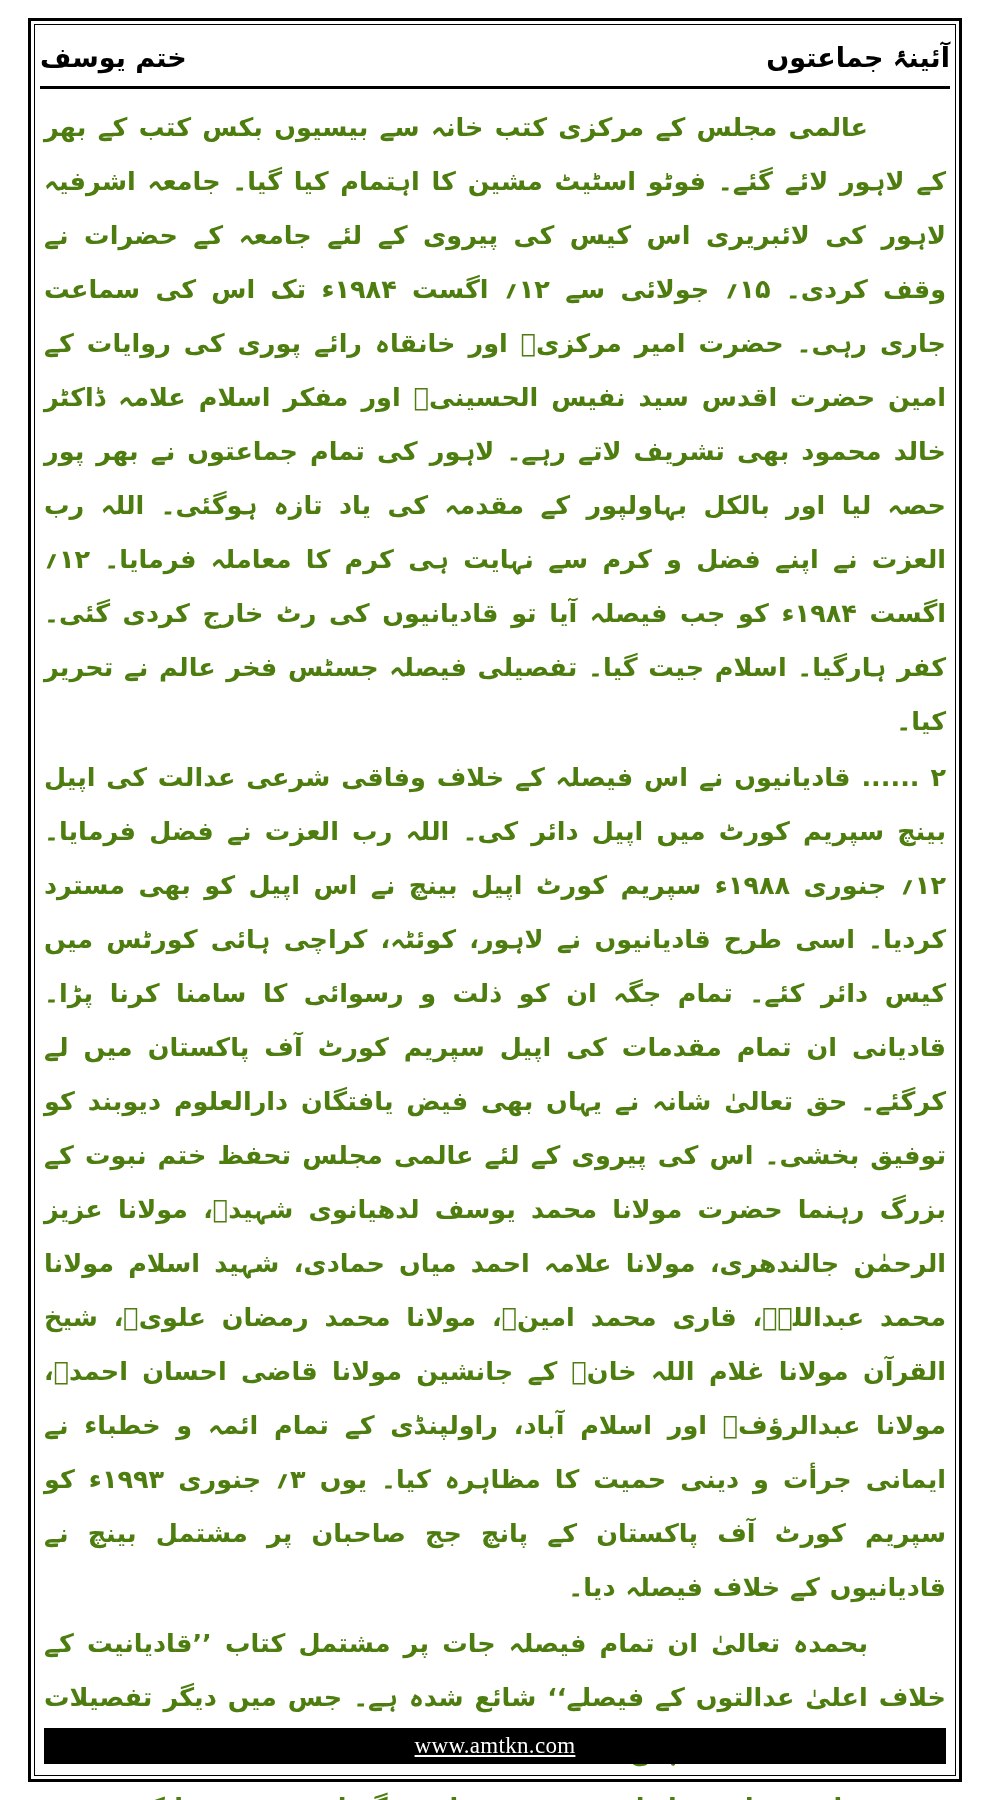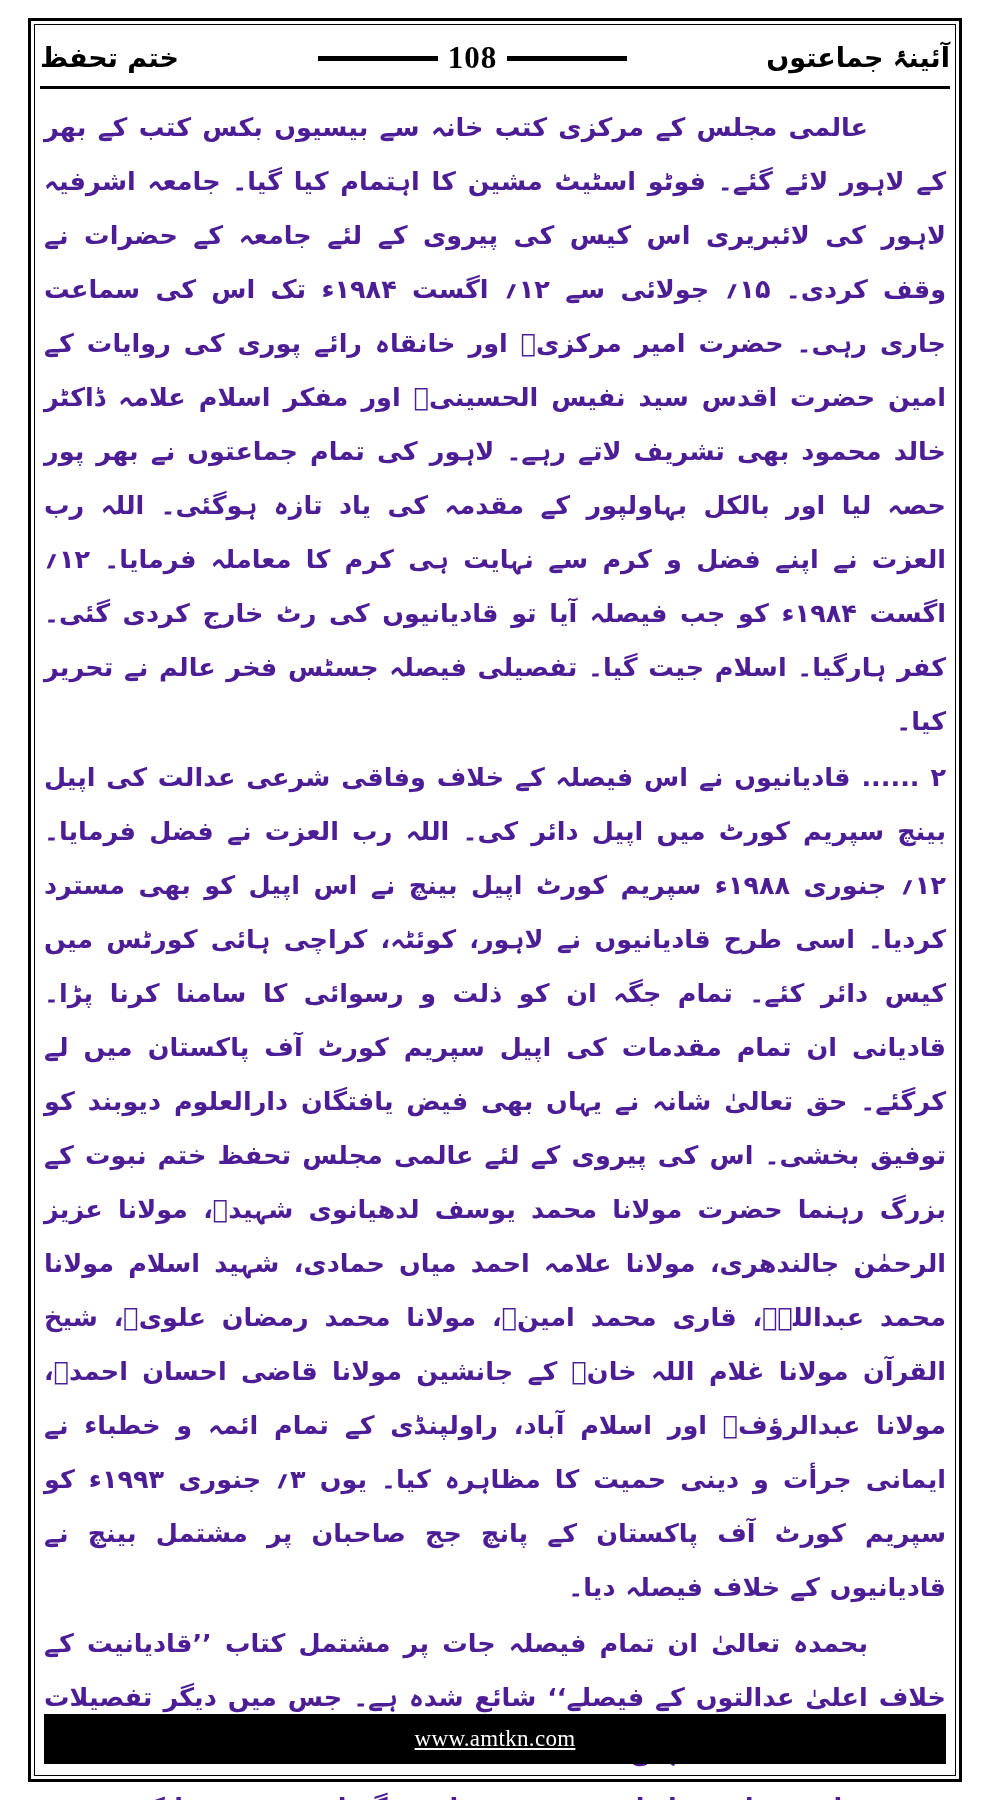--- a/index.html
+++ b/index.html
@@ -95,42 +95,42 @@
     top: 100px;
     bottom: 112px;
     direction: rtl;
     text-align: justify;
     text-justify: inter-word;
   }
   .para {
     font-family: "DejaVu Sans", sans-serif;
     font-size: 25.5px;
     line-height: 54px;
-    color: #4c1d95;
+    color: #4d7c0f;
     margin: 0 0 2px 0;
     text-align: justify;
     direction: rtl;
     font-weight: 600;
     word-spacing: 1px;
   }
   .para.indent {
     text-indent: 78px;
   }
   .para .num {
     font-family: "DejaVu Sans", sans-serif;
     font-weight: 700;
   }
 
   
   .footer {
     position: absolute;
     left: 44px;
     right: 44px;
     bottom: 36px;
-    height: 50px;
+    height: 36px;
     background: #000;
     display: flex;
     align-items: center;
     justify-content: space-around;
     direction: ltr;
     padding: 0 20px;
     box-sizing: border-box;
   }
   .footer-link {
     color: #ffffff;
@@ -143,26 +143,21 @@
 </head>
 <body>
 
 <div class="page">
 
   <div class="frame-outer"></div>
   <div class="frame-inner"></div>
 
   <div class="header">
     <div class="header-side">آئینۂ جماعتوں</div>
-    <div class="header-center">
-      <div class="rule"></div>
-      <div class="page-number">108</div>
-      <div class="rule"></div>
-    </div>
-    <div class="header-side">ختم تحفظ</div>
+    <div class="header-side">ختم یوسف</div>
   </div>
   <div class="header-divider"></div>
 
   <div class="body-area">
 
     <p class="para indent">عالمی مجلس کے مرکزی کتب خانہ سے بیسیوں بکس کتب کے بھر کے لاہور لائے گئے۔ فوٹو اسٹیٹ مشین کا اہتمام کیا گیا۔ جامعہ اشرفیہ لاہور کی لائبریری اس کیس کی پیروی کے لئے جامعہ کے حضرات نے وقف کردی۔ ۱۵؍ جولائی سے ۱۲؍ اگست ۱۹۸۴ء تک اس کی سماعت جاری رہی۔ حضرت امیر مرکزیؒ اور خانقاہ رائے پوری کی روایات کے امین حضرت اقدس سید نفیس الحسینیؒ اور مفکر اسلام علامہ ڈاکٹر خالد محمود بھی تشریف لاتے رہے۔ لاہور کی تمام جماعتوں نے بھر پور حصہ لیا اور بالکل بہاولپور کے مقدمہ کی یاد تازہ ہوگئی۔ اللہ رب العزت نے اپنے فضل و کرم سے نہایت ہی کرم کا معاملہ فرمایا۔ ۱۲؍ اگست ۱۹۸۴ء کو جب فیصلہ آیا تو قادیانیوں کی رٹ خارج کردی گئی۔ کفر ہارگیا۔ اسلام جیت گیا۔ تفصیلی فیصلہ جسٹس فخر عالم نے تحریر کیا۔</p>
 
     <p class="para">
       <span class="num">۲ ......</span>
       <span>قادیانیوں نے اس فیصلہ کے خلاف وفاقی شرعی عدالت کی اپیل بینچ سپریم کورٹ میں اپیل دائر کی۔ اللہ رب العزت نے فضل فرمایا۔ ۱۲؍ جنوری ۱۹۸۸ء سپریم کورٹ اپیل بینچ نے اس اپیل کو بھی مسترد کردیا۔ اسی طرح قادیانیوں نے لاہور، کوئٹہ، کراچی ہائی کورٹس میں کیس دائر کئے۔ تمام جگہ ان کو ذلت و رسوائی کا سامنا کرنا پڑا۔ قادیانی ان تمام مقدمات کی اپیل سپریم کورٹ آف پاکستان میں لے کرگئے۔ حق تعالیٰ شانہ نے یہاں بھی فیض یافتگان دارالعلوم دیوبند کو توفیق بخشی۔ اس کی پیروی کے لئے عالمی مجلس تحفظ ختم نبوت کے بزرگ رہنما حضرت مولانا محمد یوسف لدھیانوی شہیدؒ، مولانا عزیز الرحمٰن جالندھری، مولانا علامہ احمد میاں حمادی، شہید اسلام مولانا محمد عبداللہؒ، قاری محمد امینؒ، مولانا محمد رمضان علویؒ، شیخ القرآن مولانا غلام اللہ خانؒ کے جانشین مولانا قاضی احسان احمدؒ، مولانا عبدالرؤفؒ اور اسلام آباد، راولپنڈی کے تمام ائمہ و خطباء نے ایمانی جرأت و دینی حمیت کا مظاہرہ کیا۔ یوں ۳؍ جنوری ۱۹۹۳ء کو سپریم کورٹ آف پاکستان کے پانچ جج صاحبان پر مشتمل بینچ نے قادیانیوں کے خلاف فیصلہ دیا۔</span>

